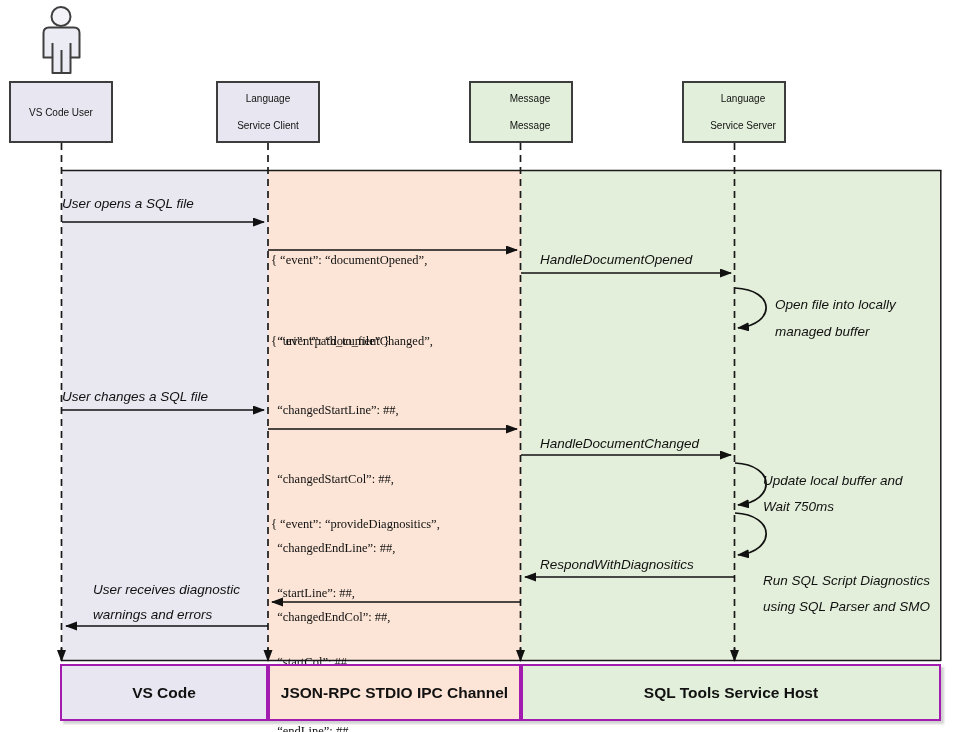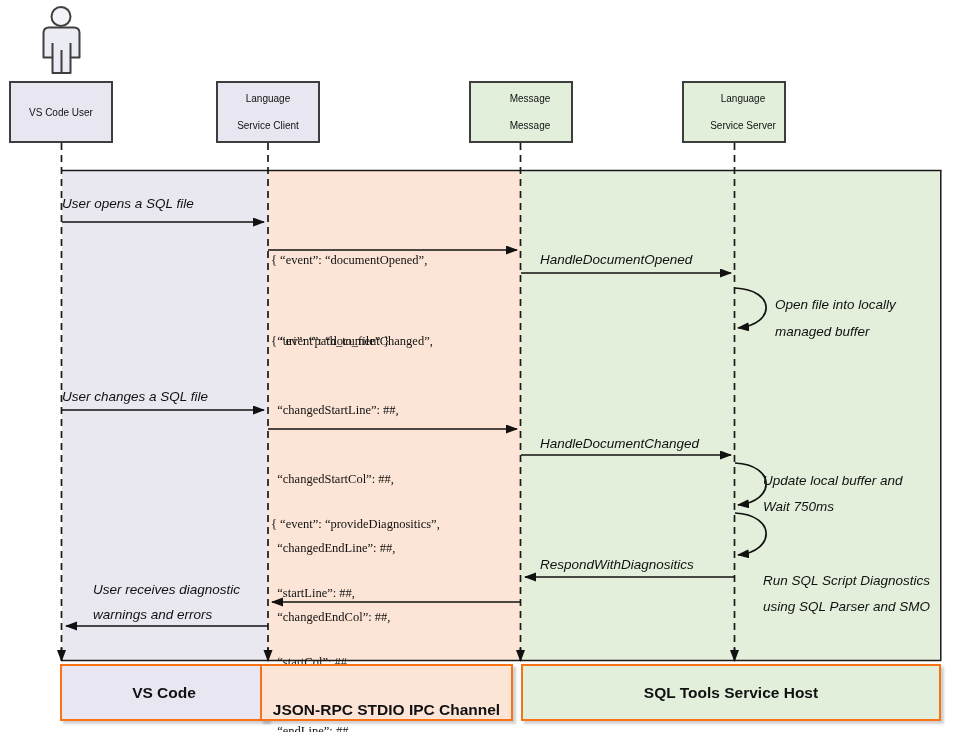--- a/index.html
+++ b/index.html
@@ -12,21 +12,21 @@
   .tbox{
     position:absolute;top:81px;height:62px;box-sizing:border-box;
     background:#e8e7f1;border:2px solid #3d3d3d;
     display:flex;flex-direction:column;justify-content:center;align-items:center;
     font-size:10px;line-height:27px;text-align:center;
   }
   .tbox.green{background:#e2efda;padding-left:18px;}
   
   .bbox{
     position:absolute;top:664px;height:57px;box-sizing:border-box;
-    border:2px solid #f97316;display:flex;align-items:center;justify-content:center;
+    border:2px solid #a21caf;display:flex;align-items:center;justify-content:center;
     font-weight:bold;font-size:15.5px;box-shadow:3px 3px 2px rgba(0,0,0,0.18);
   }
   .bg-lav{background:#e8e7f1;}
   .bg-peach{background:#fce5d6;}
   .bg-green{background:#e2efda;}
   
   .lbl{position:absolute;font-style:italic;font-size:13.5px;color:#111;white-space:nowrap;}
   .center{text-align:left;white-space:normal;}
   
   .json{
@@ -149,20 +149,20 @@
     <div class="json-line">  “startLine”: ##,</div>
     <div class="json-line">  “startCol”: ##,</div>
     <div class="json-line">  “endLine”: ##,</div>
     
     
   </div>
 
   <div class="bbox bg-lav" style="left:60px;width:208px;">
     <span>VS Code</span>
   </div>
-  <div class="bbox bg-peach" style="left:260px;width:253px;align-items:flex-end;">
+  <div class="bbox bg-peach" style="left:268px;width:253px;">
     <span>JSON-RPC STDIO IPC Channel</span>
   </div>
   <div class="bbox bg-green" style="left:521px;width:420px;">
     <span>SQL Tools Service Host</span>
   </div>
 
 </div>
 
 </body></html>

